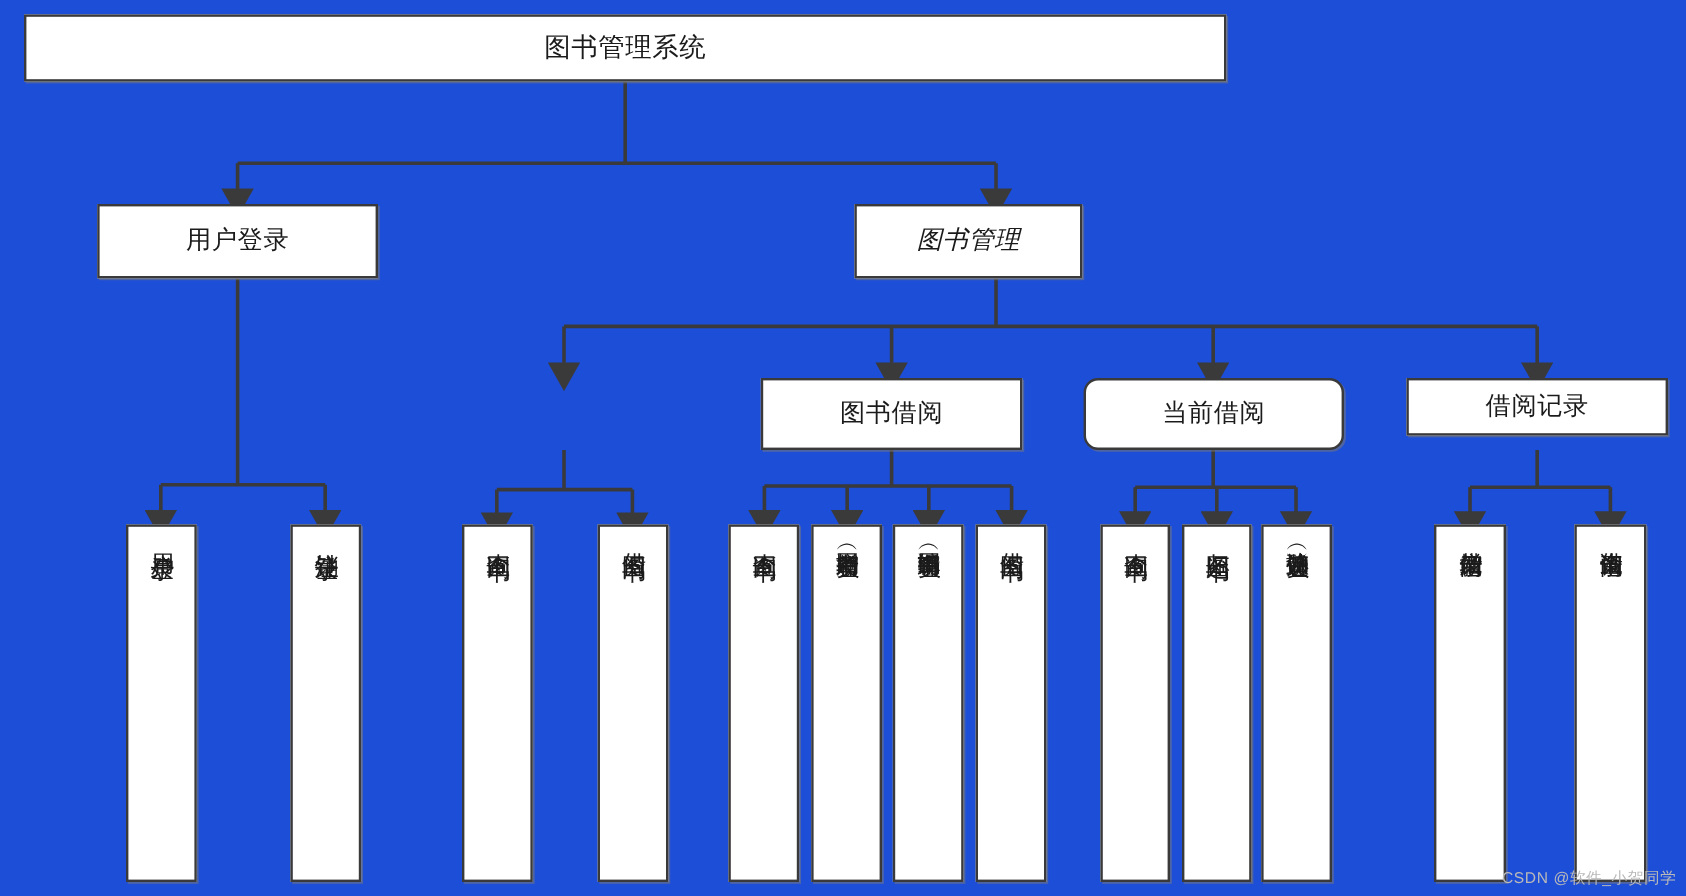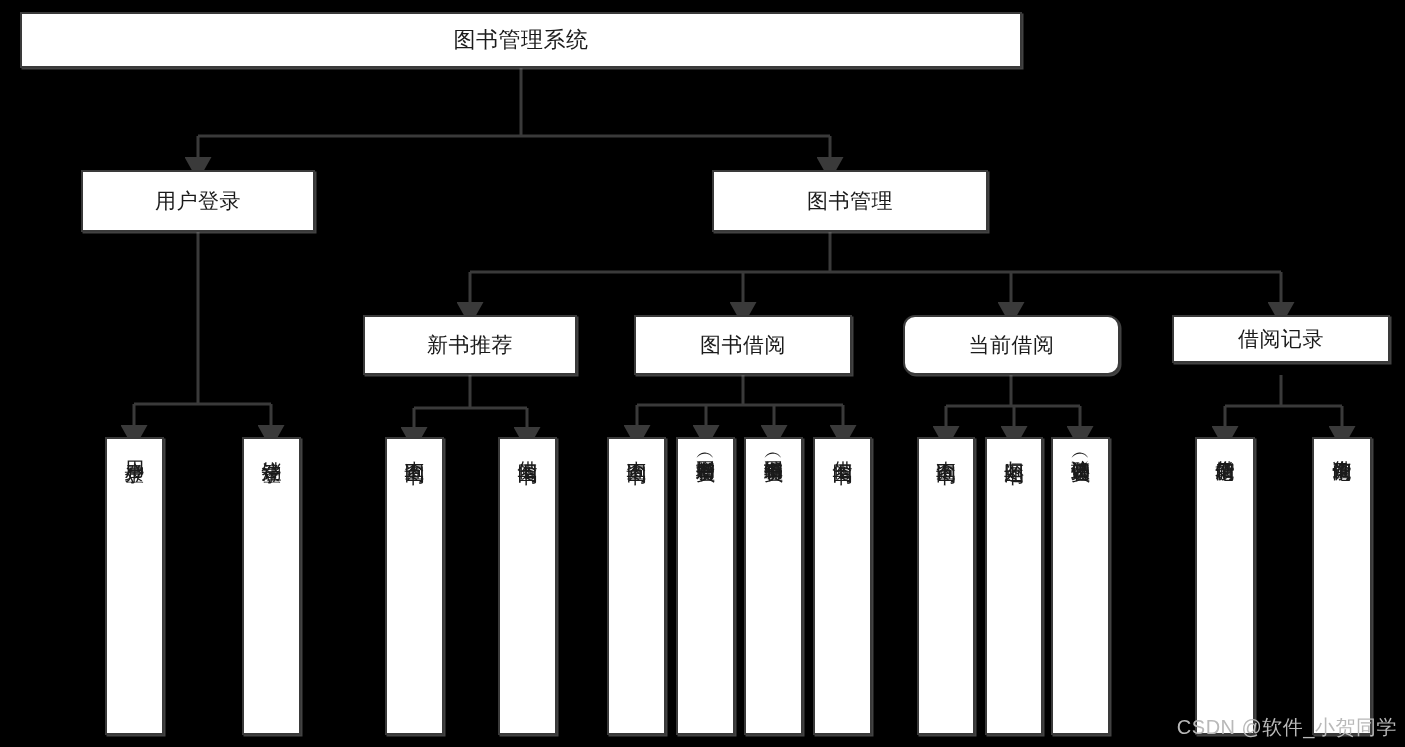--- a/index.html
+++ b/index.html
@@ -8,21 +8,21 @@
     padding: 0;
     background: #ffffff;
   }
   body {
     font-family: "Liberation Sans", "DejaVu Sans", sans-serif;
   }
   #diagram-canvas {
     position: relative;
     width: 1405px;
     height: 747px;
-    background: #000000;
+    background: #1d4ed8;
     overflow: hidden;
   }
   #connector-layer {
     position: absolute;
     left: 0;
     top: 0;
     width: 1405px;
     height: 747px;
     pointer-events: none;
   }
@@ -66,21 +66,21 @@
     white-space: nowrap;
   }
   .node.vert.tall .node-label {
     font-size: 19px;
     letter-spacing: 0.5px;
   }
   #watermark {
     position: absolute;
     right: 8px;
     bottom: 6px;
-    font-size: 20px;
+    font-size: 13px;
     color: #b9b9b9;
     letter-spacing: 0.5px;
     white-space: nowrap;
     user-select: none;
   }
 </style>
 </head>
 <body>
 
 <div id="diagram-canvas">
@@ -155,27 +155,24 @@
   </svg>
 
   <div class="node horiz root" style="left:20px; top:12px; width:1002px; height:56px;">
     <span class="node-label">图书管理系统</span>
   </div>
 
   <div class="node horiz" style="left:81px; top:170px; width:234px; height:62px;">
     <span class="node-label">用户登录</span>
   </div>
 
-  <div class="node horiz" style="left:712px; top:170px; width:276px; height:62px;">
+  <div class="node horiz" style="left:712px; top:170px; width:190px; height:62px;font-style:italic;">
     <span class="node-label">图书管理</span>
   </div>
 
-  <div class="node horiz" style="left:363px; top:315px; width:214px; height:60px;">
-    <span class="node-label">新书推荐</span>
-  </div>
 
   <div class="node horiz" style="left:634px; top:315px; width:218px; height:60px;">
     <span class="node-label">图书借阅</span>
   </div>
 
   <div class="node horiz" style="left:903px; top:315px; width:217px; height:60px;border-radius:12px;">
     <span class="node-label">当前借阅</span>
   </div>
 
   <div class="node horiz" style="left:1172px; top:315px; width:218px; height:48px;">

